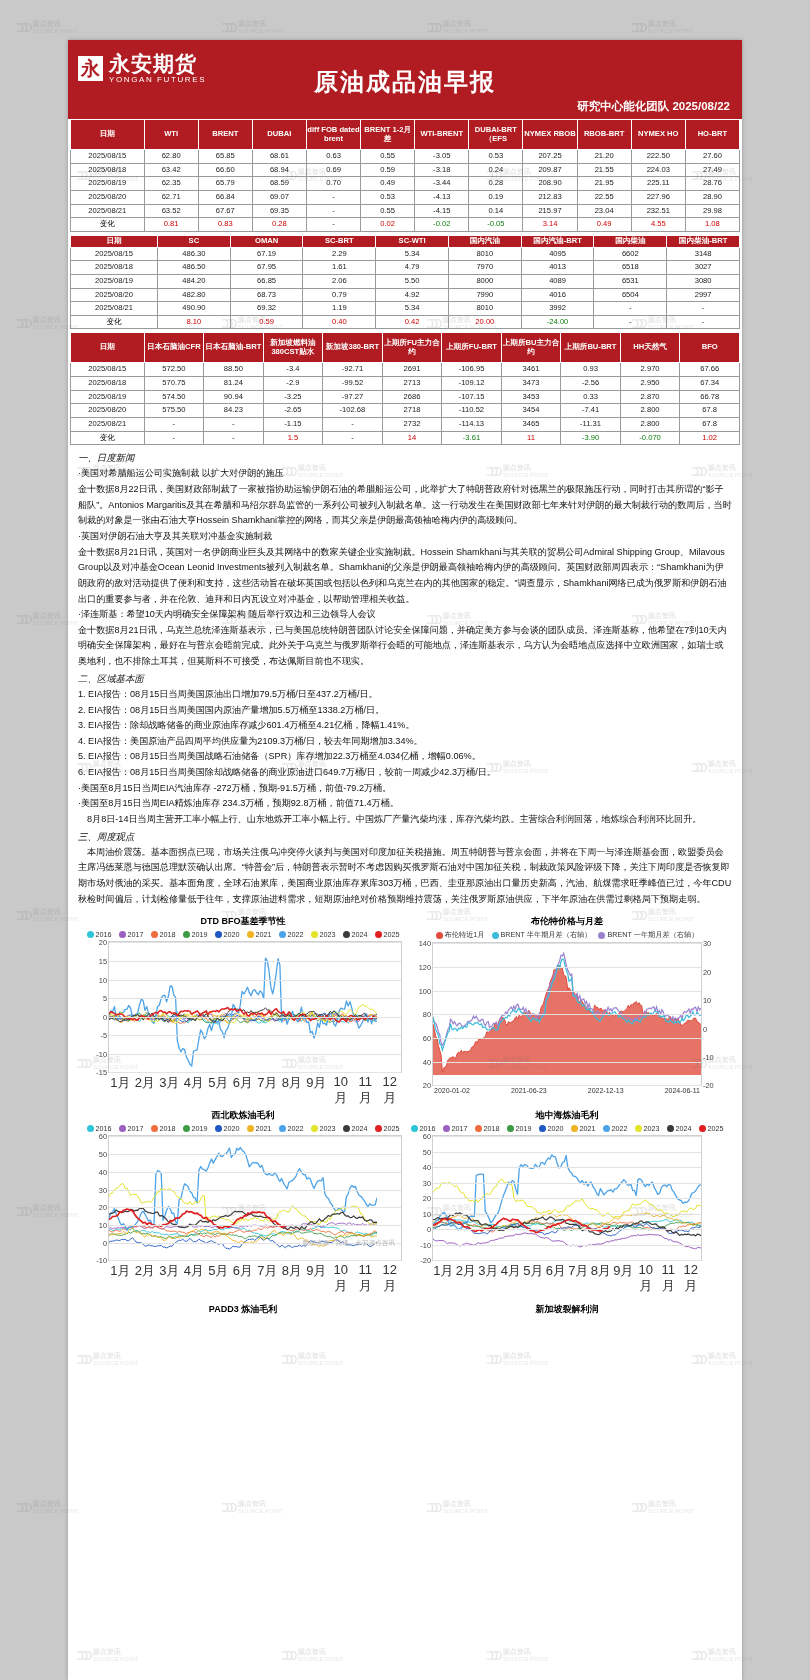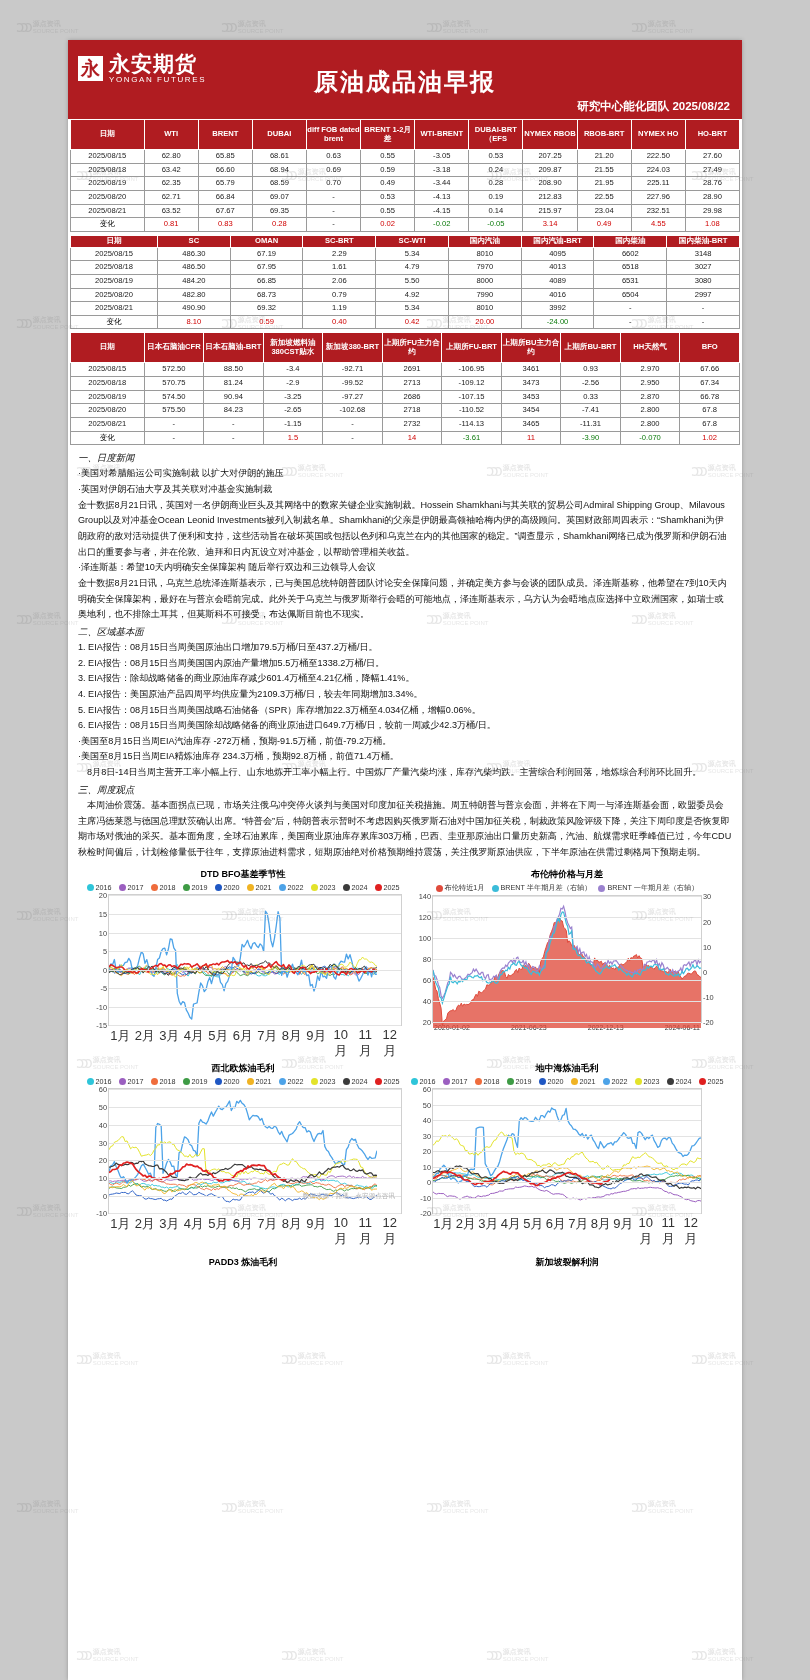--- a/index.html
+++ b/index.html
@@ -639,20 +639,21 @@
             <td class="down">-0.070</td>
             <td class="up">1.02</td>
           </tr>
         </tbody>
       </table>
   </div>
 
   <div class="body-txt">
     <p class="h2">一、日度新闻</p>
     <p>·美国对希腊船运公司实施制裁 以扩大对伊朗的施压</p>
+    <p>金十数据8月22日讯，美国财政部制裁了一家被指协助运输伊朗石油的希腊船运公司，此举扩大了特朗普政府针对德黑兰的极限施压行动，同时打击其所谓的“影子船队”。Antonios Margaritis及其在希腊和马绍尔群岛监管的一系列公司被列入制裁名单。这一行动发生在美国财政部七年来针对伊朗的最大制裁行动的数周后，当时制裁的对象是一张由石油大亨Hossein Shamkhani掌控的网络，而其父亲是伊朗最高领袖哈梅内伊的高级顾问。</p>
     <p>·英国对伊朗石油大亨及其关联对冲基金实施制裁</p>
     <p>金十数据8月21日讯，英国对一名伊朗商业巨头及其网络中的数家关键企业实施制裁。Hossein Shamkhani与其关联的贸易公司Admiral Shipping Group、Milavous Group以及对冲基金Ocean Leonid Investments被列入制裁名单。Shamkhani的父亲是伊朗最高领袖哈梅内伊的高级顾问。英国财政部周四表示：“Shamkhani为伊朗政府的敌对活动提供了便利和支持，这些活动旨在破坏英国或包括以色列和乌克兰在内的其他国家的稳定。”调查显示，Shamkhani网络已成为俄罗斯和伊朗石油出口的重要参与者，并在伦敦、迪拜和日内瓦设立对冲基金，以帮助管理相关收益。</p>
     <p>·泽连斯基：希望10天内明确安全保障架构 随后举行双边和三边领导人会议</p>
     <p>金十数据8月21日讯，乌克兰总统泽连斯基表示，已与美国总统特朗普团队讨论安全保障问题，并确定美方参与会谈的团队成员。泽连斯基称，他希望在7到10天内明确安全保障架构，最好在与普京会晤前完成。此外关于乌克兰与俄罗斯举行会晤的可能地点，泽连斯基表示，乌方认为会晤地点应选择中立欧洲国家，如瑞士或奥地利，也不排除土耳其，但莫斯科不可接受，布达佩斯目前也不现实。</p>
     <p class="h2">二、区域基本面</p>
     <p>1. EIA报告：08月15日当周美国原油出口增加79.5万桶/日至437.2万桶/日。</p>
     <p>2. EIA报告：08月15日当周美国国内原油产量增加5.5万桶至1338.2万桶/日。</p>
     <p>3. EIA报告：除却战略储备的商业原油库存减少601.4万桶至4.21亿桶，降幅1.41%。</p>
     <p>4. EIA报告：美国原油产品四周平均供应量为2109.3万桶/日，较去年同期增加3.34%。</p>
     <p>5. EIA报告：08月15日当周美国战略石油储备（SPR）库存增加22.3万桶至4.034亿桶，增幅0.06%。</p>
@@ -770,21 +771,21 @@
           <span class="lg">
             <i class="lgbar" style="background:#3bbcd9"></i>
             <span>BRENT 半年期月差（右轴）</span>
           </span>
           <span class="lg">
             <i class="lgbar" style="background:#9b82cf"></i>
             <span>BRENT 一年期月差（右轴）</span>
           </span>
         </div>
         <div style="margin:0 24px;position:relative">
-          <div class="plot" style="height:128px">
+          <div class="plot" style="height:144px">
             <div class="grid">
               <div style="top:0.0%"></div>
               <div style="top:16.7%"></div>
               <div style="top:33.3%"></div>
               <div style="top:50.0%"></div>
               <div style="top:66.7%"></div>
               <div style="top:83.3%"></div>
               <div style="top:100.0%"></div>
             </div>
             <div class="yax">

